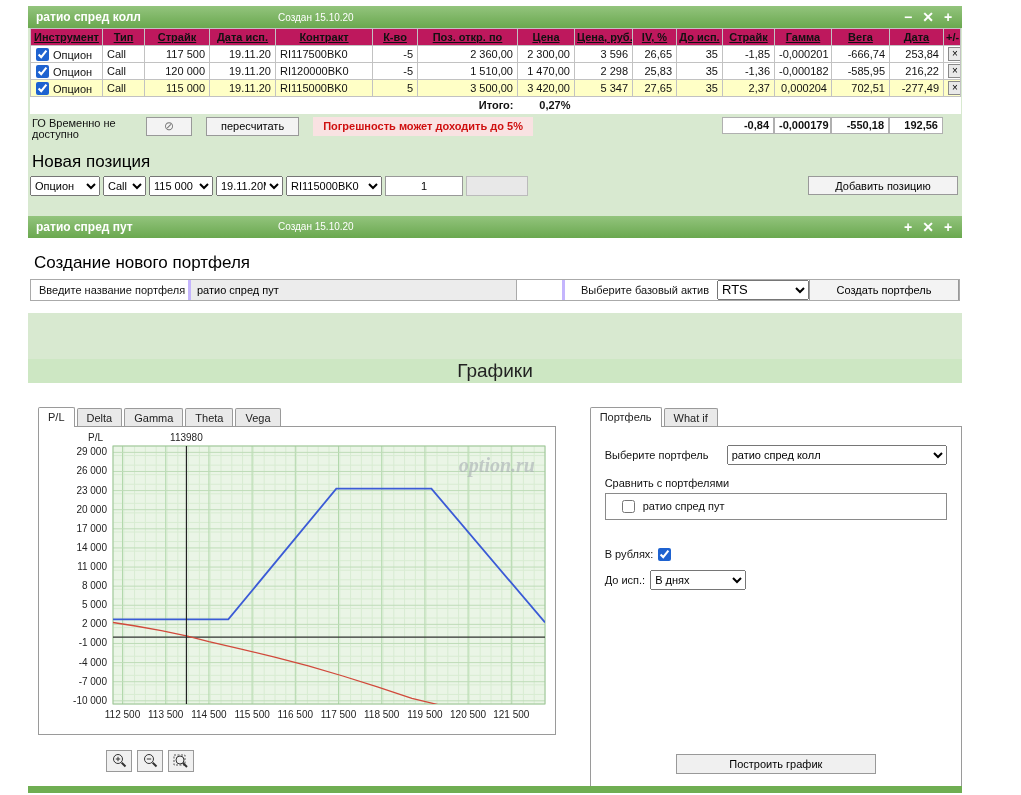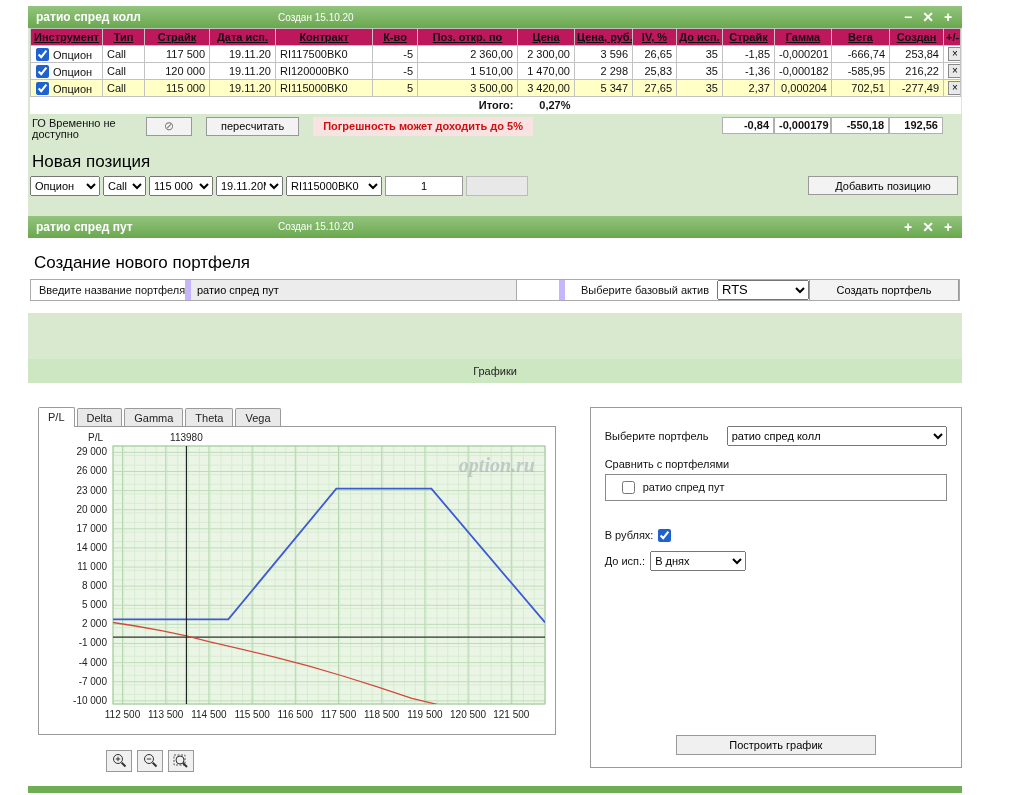--- a/index.html
+++ b/index.html
@@ -41,29 +41,29 @@
   .newpos-row select,.newpos-row input{height:20px;font-size:11px;font-family:inherit}
   .qty-input{width:78px;text-align:center;border:1px solid #999}
   .dis-input{width:62px;border:1px solid #bbb;background:#e8e8e8}
   .add-btn{margin-left:auto;margin-right:2px;width:150px;height:19px;border:1px solid #999;background:#f3f3f3;font-size:11px;cursor:pointer}
 
   .panel2{margin-top:20px}
 
   
   .np-block{background:#fff;padding:10px 2px 12px;margin-top:0}
   .np-row{display:flex;align-items:stretch;border:1px solid #aaa;height:22px;background:#fff;margin-top:6px}
-  .np-cell{display:flex;align-items:center;padding:0 8px;border-right:6px solid #c4b5fd;white-space:nowrap}
+  .np-cell{display:flex;align-items:center;padding:0 8px;border-right:3px solid #c4b5fd;white-space:nowrap}
   .np-name-label{width:160px}
   .np-input{width:326px;background:#ececec;border:none;border-right:1px solid #aaa;padding:0 6px;font-size:11px;font-family:inherit}
   .np-spacer{flex:1}
   .np-asset-label{width:152px;border-right:none;justify-content:flex-end}
   .np-row select{width:92px;height:100%;font-size:13px}
   .np-create{width:150px;border:1px solid #999;border-top:none;border-bottom:none;background:#f3f3f3;font-size:11px;cursor:pointer}
 
-  .charts-band{height:24px;margin-top:46px;background:#cde7c3;display:flex;align-items:center;justify-content:center;font-size:11px;color:#222}
+  .charts-band{height:24px;margin-top:46px;background:#cde7c3;display:flex;align-items:center;justify-content:center;font-size:19px;color:#222}
 
   
   .charts-area{background:#fff;display:flex;padding:24px 0 0 10px;height:408px}
   .chart-col{width:532px}
   .tabs{display:flex;gap:2px;align-items:flex-end;position:relative;z-index:2}
   .tab{border:1px solid #9a9a9a;border-bottom:none;background:#e9e9e9;padding:3px 9px 2px;font-size:11px;cursor:pointer;border-radius:2px 2px 0 0;color:#222}
   .tab.active{background:#fff;margin-bottom:-1px;padding-bottom:4px}
   .chart-box{width:518px;border:1px solid #9a9a9a;background:#fff;padding:3px 0 0 2px;height:309px}
   .zoom-row{margin:15px 0 0 68px;display:flex;gap:5px}
   .zoom-btn{width:26px;height:22px;border:1px solid #999;background:#f0f0f0;display:flex;align-items:center;justify-content:center;padding:0;cursor:pointer}
@@ -132,21 +132,21 @@
         <th>Контракт</th>
         <th>К-во</th>
         <th>Поз. откр. по</th>
         <th>Цена</th>
         <th>Цена, руб.</th>
         <th>IV, %</th>
         <th>До исп.</th>
         <th>Страйк</th>
         <th>Гамма</th>
         <th>Вега</th>
-        <th>Создан</th>
+        <th>Дата</th>
         <th class="noline">+/-</th>
       </tr>
       <tr>
         <td><input type="checkbox" checked="" style=""><span>Опцион</span></td>
         <td>Call</td>
         <td class="r">117 500</td>
         <td class="r">19.11.20</td>
         <td>RI117500BK0</td>
         <td class="r">-5</td>
         <td class="r">2 360,00</td>
@@ -420,20 +420,24 @@
           <svg width="16" height="15" viewBox="0 0 16 15">
               <rect x="1" y="2" width="11" height="10" fill="none" stroke="#555" stroke-dasharray="2 1.5"></rect>
               <circle cx="7" cy="7" r="4" fill="none" stroke="#333"></circle>
               <line x1="10" y1="10" x2="14" y2="14" stroke="#333" stroke-width="2"></line>
             </svg>
         </button>
       </div>
     </div>
 
     <div class="right-col">
+      <div class="tabs">
+        <span class="tab active">Портфель</span>
+        <span class="tab">What if</span>
+      </div>
       <div class="rp-box">
         <div class="rp-row1">
           <span class="lbl">Выберите портфель</span>
           <select><option>ратио спред колл</option></select>
         </div>
         <div class="rp-cmp">Сравнить с портфелями</div>
         <div class="rp-list">
           <input type="checkbox" style="">
           <span>ратио спред пут</span>
         </div>

